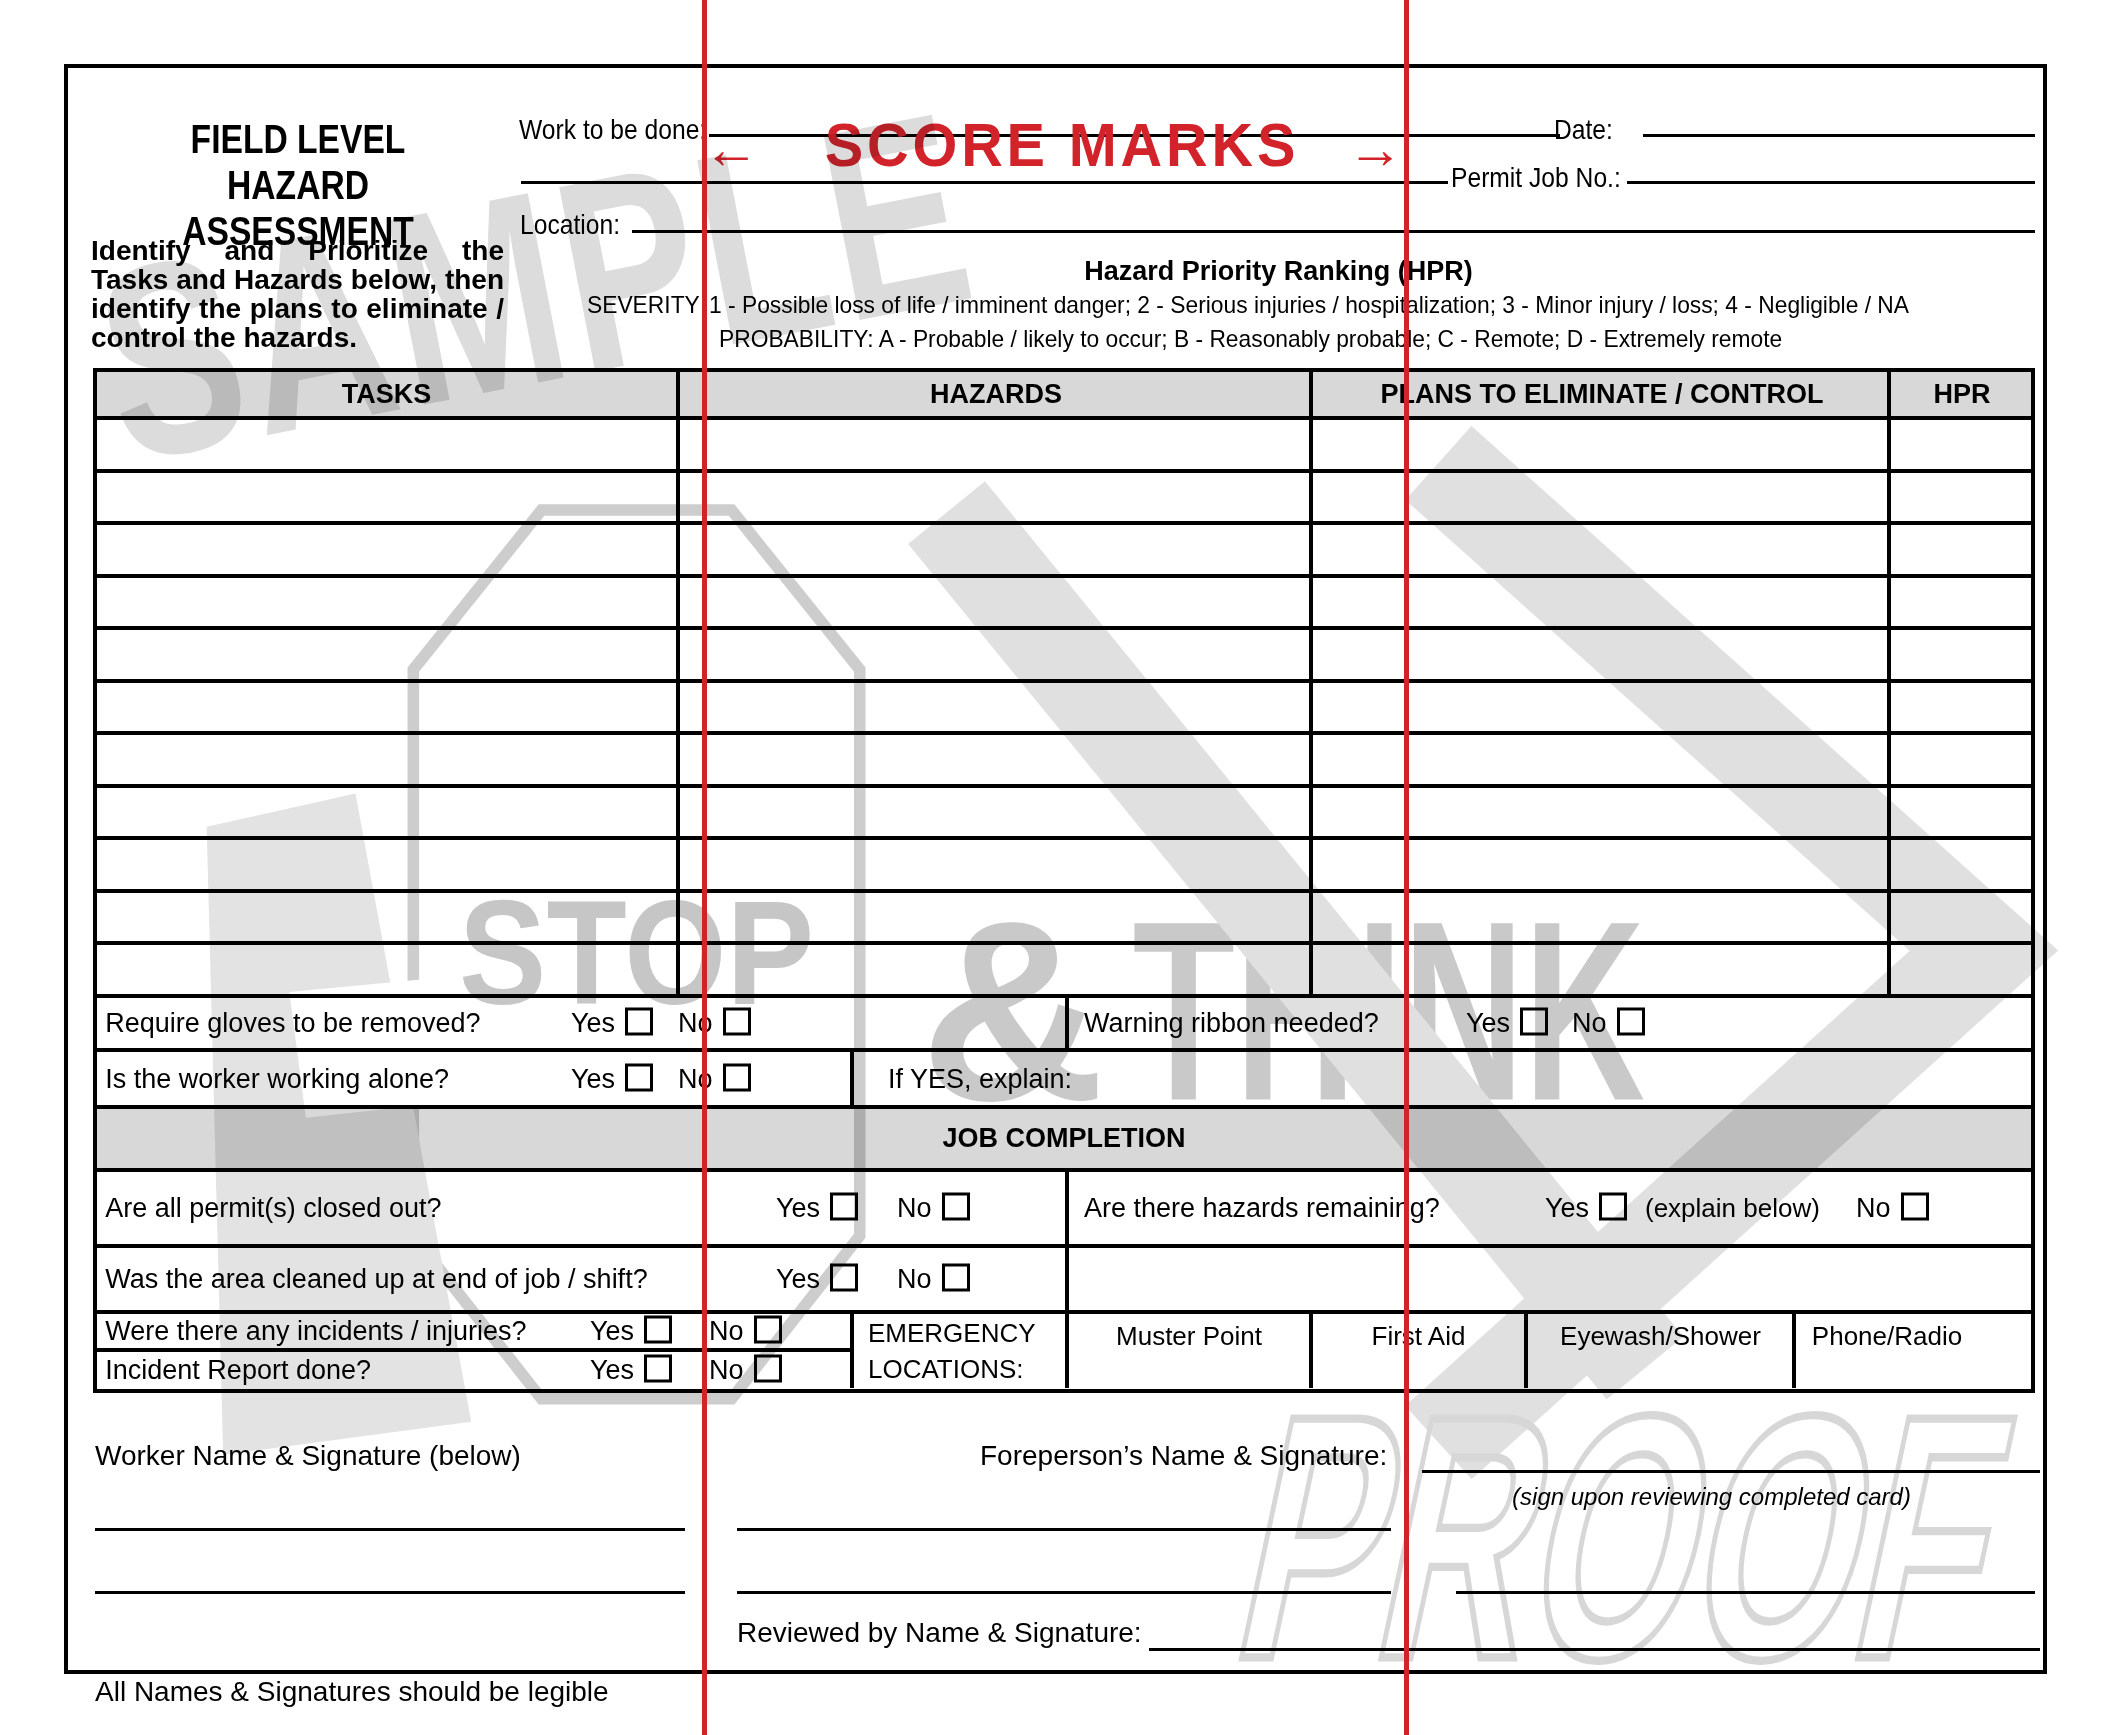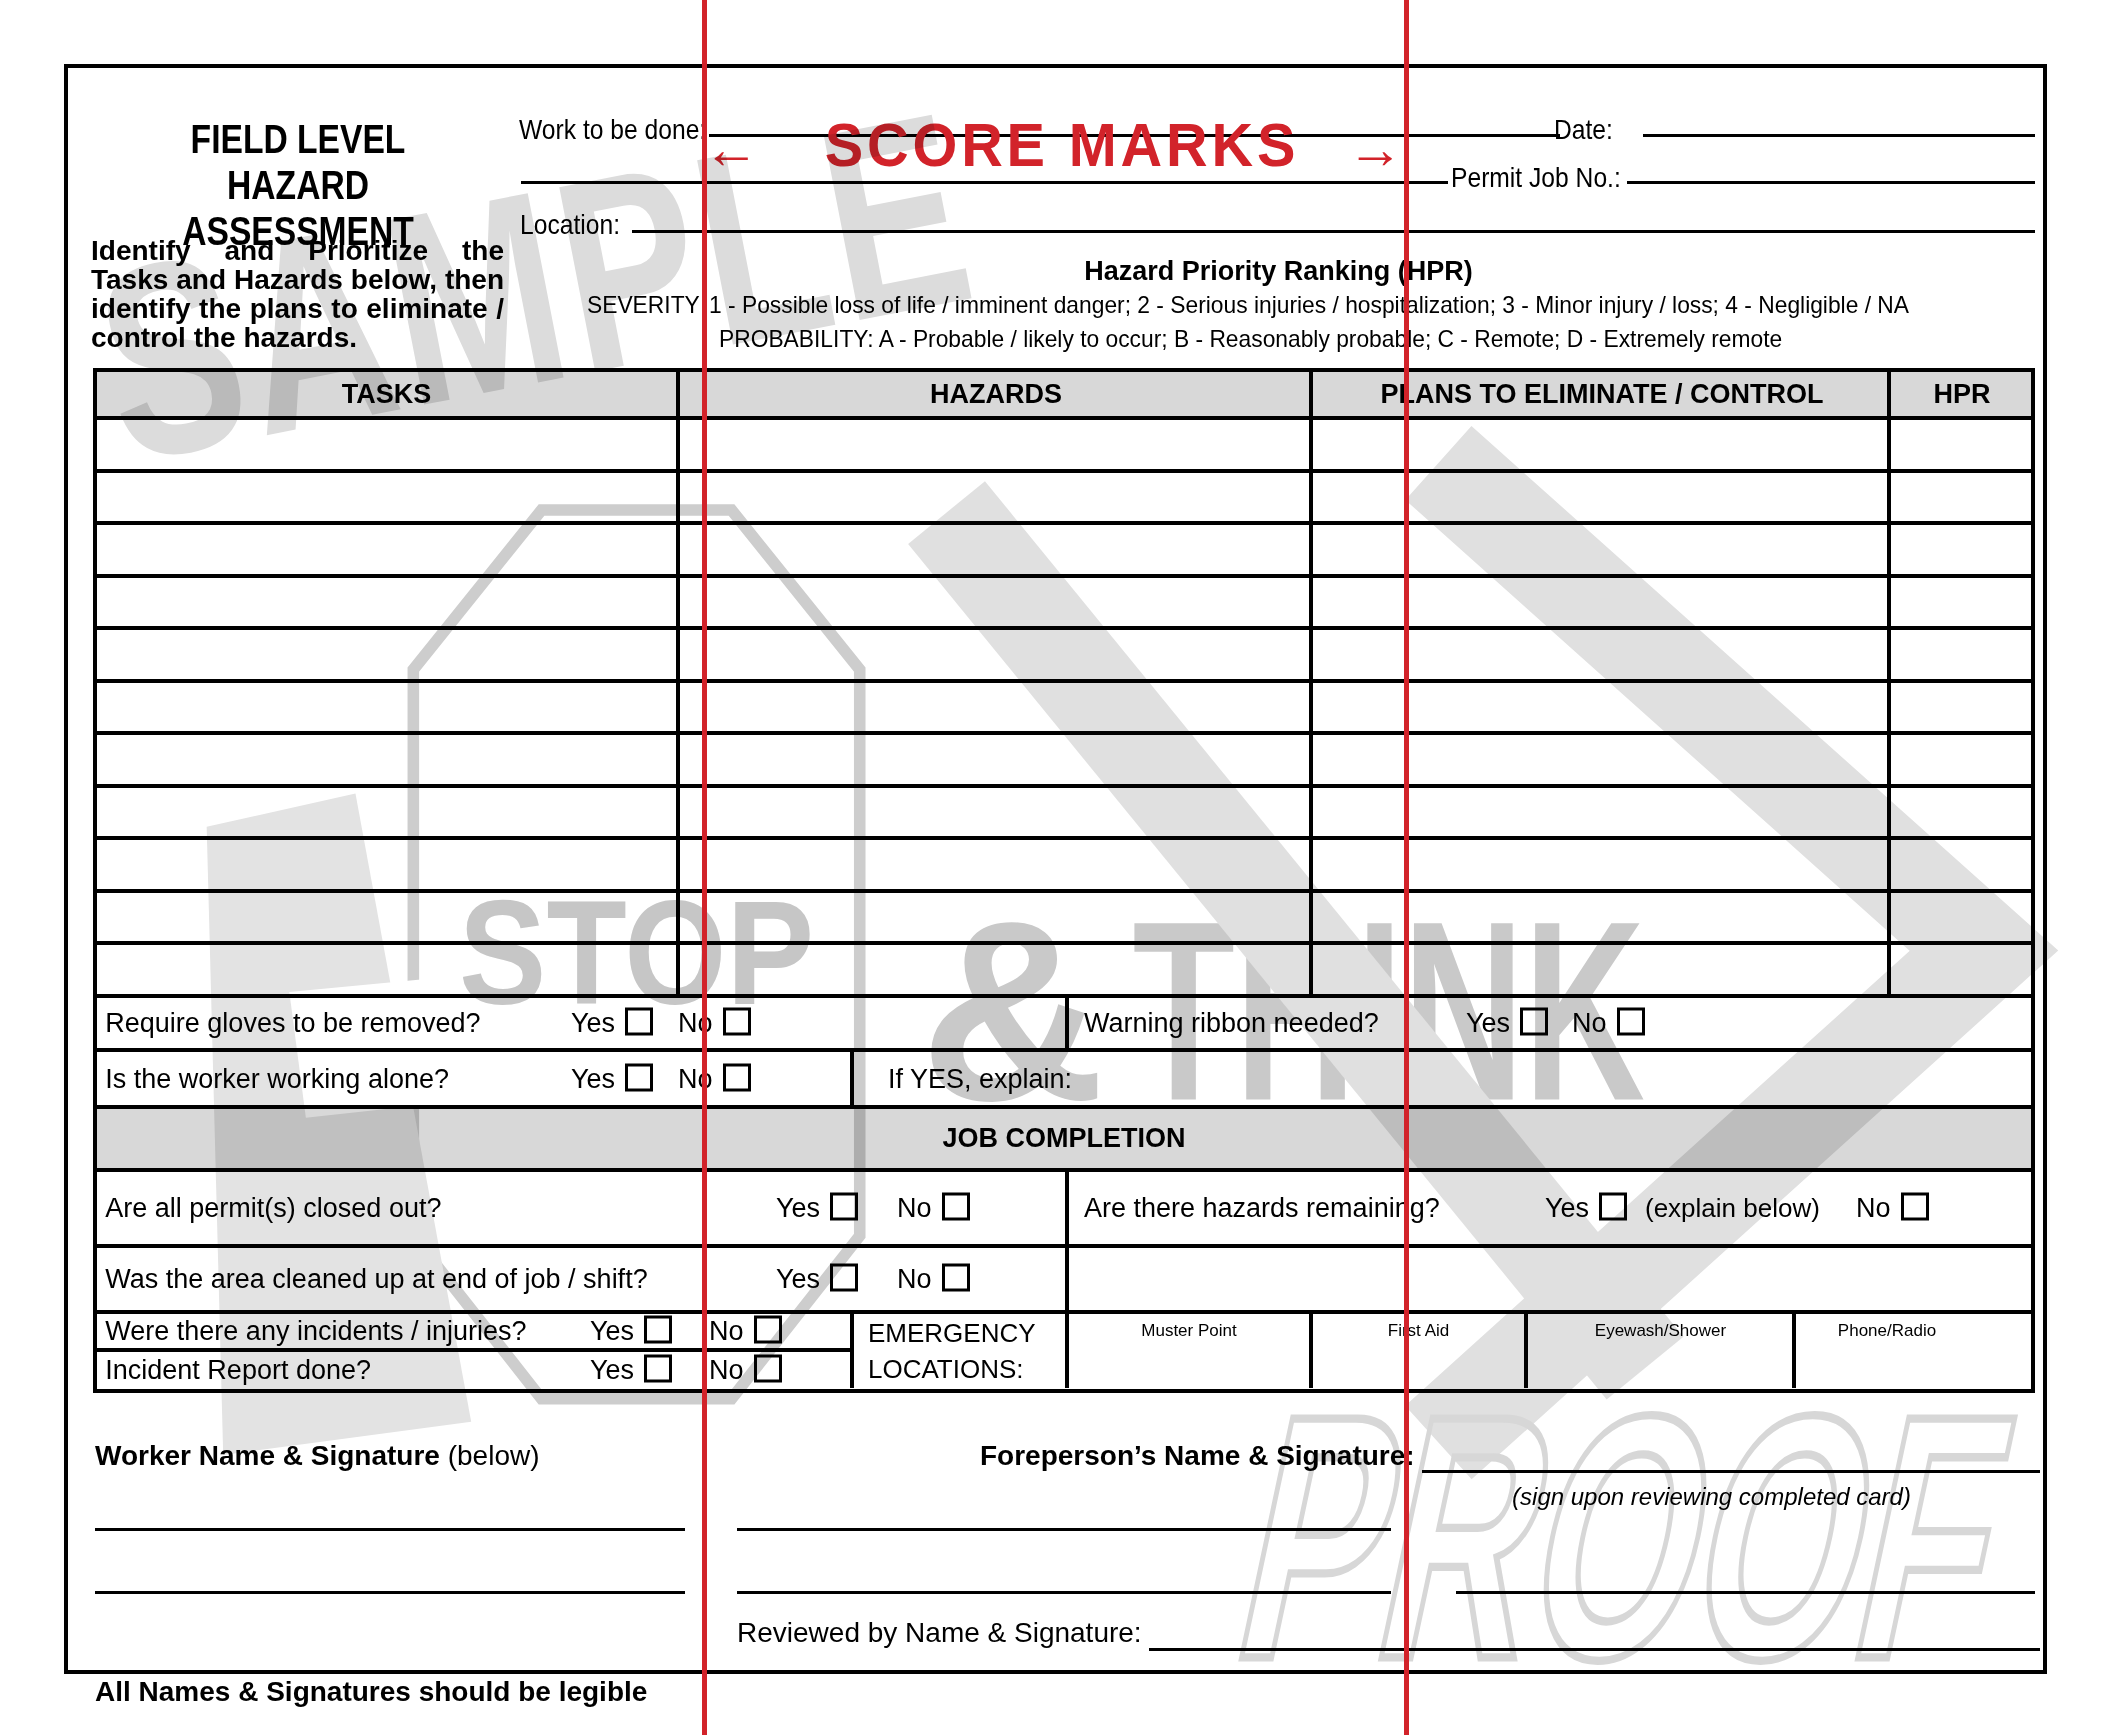--- a/index.html
+++ b/index.html
@@ -38,28 +38,28 @@
   .erows{height:574px;border-top:4.1px solid #000;display:flex;flex-direction:column;flex:none;}
   .erow{flex:1;border-bottom:4.1px solid #000;position:relative;}
   .erow:last-child{border-bottom:none;}
   .sec{position:relative;border-top:4.1px solid #000;flex:none;}
   .h60{height:50px;} .h64{height:53px;} .h71{height:59px;} .h87{height:72px;} .h75{height:62px;} .h90{height:74px;}
   .band{display:flex;align-items:center;justify-content:center;background:#d8d8d8;
         font-weight:bold;font-size:27px;}
   .q{font-size:27px;}
   .ct{position:absolute;top:50%;transform:translateY(-50%);white-space:nowrap;}
   .cb{display:inline-block;width:22px;height:22px;border:3.3px solid #000;margin-left:10px;vertical-align:-4.1px;}
-  .mcell{position:absolute;top:0;bottom:0;text-align:center;font-size:17px;padding-top:6.6px;box-sizing:border-box;}
+  .mcell{position:absolute;top:0;bottom:0;text-align:center;font-size:26px;padding-top:6.6px;box-sizing:border-box;}
   .irow{position:absolute;left:0;width:757px;}
   .irow1{top:0;height:34px;border-bottom:4.1px solid #000;}
   .irow2{top:38px;height:36px;}
   .emg{position:absolute;left:771px;top:50%;transform:translateY(-50%);font-size:26px;line-height:36px;}
   
   .flbl{font-size:28px;white-space:nowrap;}
-  .bold{font-weight:bold;}
+  .bold{font-weight:normal;}
   .signote{position:absolute;left:1480px;top:1483px;width:463px;text-align:center;
            font-style:italic;font-size:24px;}
   .sigline{position:absolute;height:0;border-bottom:3.3px solid #000;}
   
   .wm{position:absolute;left:0;top:0;z-index:40;mix-blend-mode:multiply;pointer-events:none;}
 </style>
 </head>
 <body>
 
 <div class="page">

